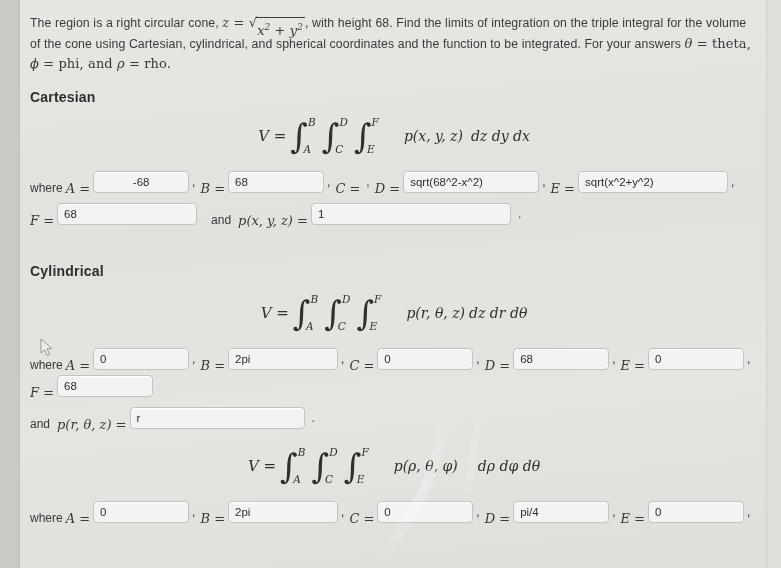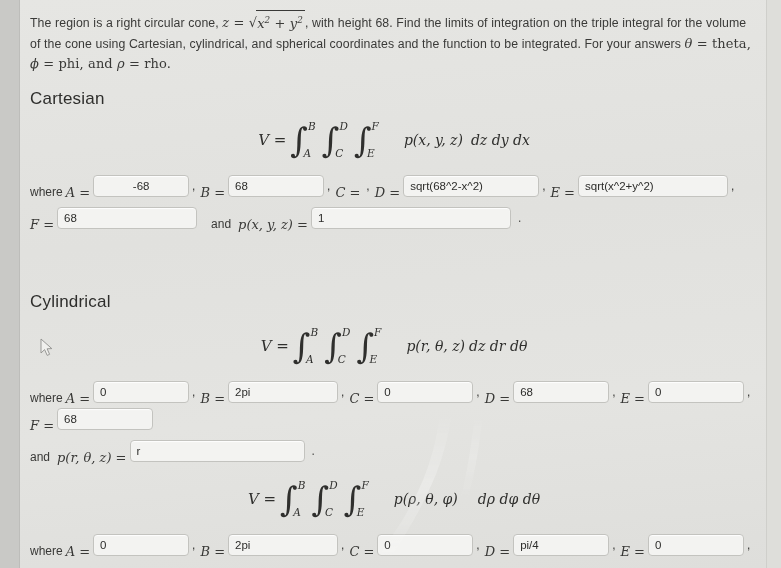--- a/index.html
+++ b/index.html
@@ -45,22 +45,22 @@
   }
   .qtext {
     font-size: 12.3px;
     line-height: 19.5px;
     color: #3a3a38;
     letter-spacing: 0.1px;
     margin: 0 0 0 0;
     width: 730px;
   }
   .sec-head {
-    font-size: 17px;
-    font-weight: normal;
+    font-size: 14px;
+    font-weight: bold;
     color: #2e2e2c;
     letter-spacing: 0.2px;
   }
   .eq-wrap {
     text-align: center;
     color: #2f2f2d;
   }
   .row {
     font-size: 12px;
     color: #383836;
@@ -144,21 +144,21 @@
     font-size: 14px;
     font-style: italic;
     margin-left: 21px;
   }
   .sqrtbox {
     display: inline-block;
     border-top: 1px solid #3a3a38;
     padding: 0 2px 0 1px;
     margin-left: -1px;
     position: relative;
-    top: 1px;
+    top: 8px;
   }
   sup.ex {
     font-size: 0.68em;
     vertical-align: super;
     font-style: italic;
   }
   .cursor {
     position: absolute;
     left: 40px;
     top: 338px;
@@ -241,21 +241,21 @@
 
     <div class="row" style="margin-top:5px;">
       <span class="lbl m">F =</span>
       <input class="fld" style="width: 140px;" value="68">
       <span class="lbl" style="margin-left:14px;">and</span>
       <span class="lbl m" style="margin-left:4px;">p(x, y, z) =</span>
       <input class="fld" style="width: 200px;" value="1">
       <span class="period">.</span>
     </div>
 
-    <div style="margin-top:60px;" class="sec-head">Cylindrical</div>
+    <div style="margin-top:35px;" class="sec-head">Cylindrical</div>
 
     <div class="eq-wrap" style="margin-top:17px;">
       <span class="eqline">
         <span class="m" style="font-size:15px;">V =</span>
         <span class="intg">
             <span class="intsym">∫</span>
             <span class="lims">
               <span class="up">B</span>
               <span class="lo">A</span>
             </span>

